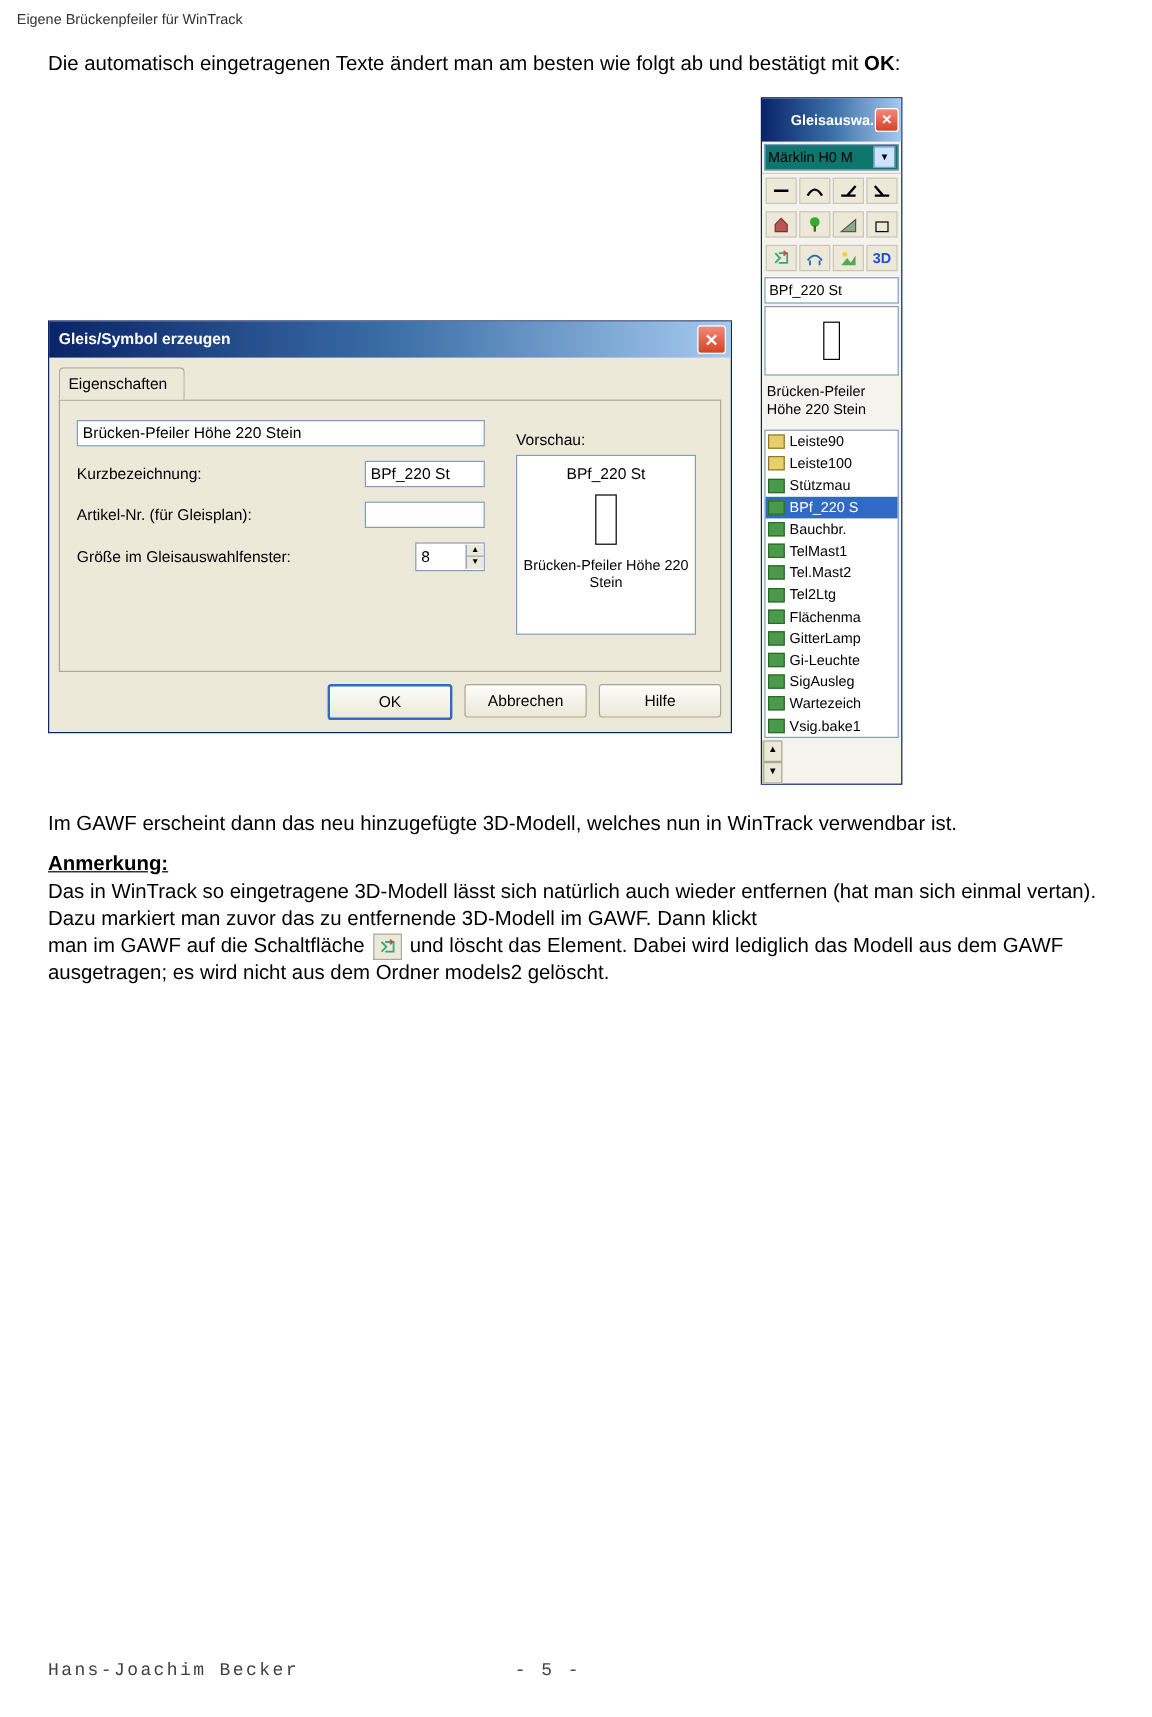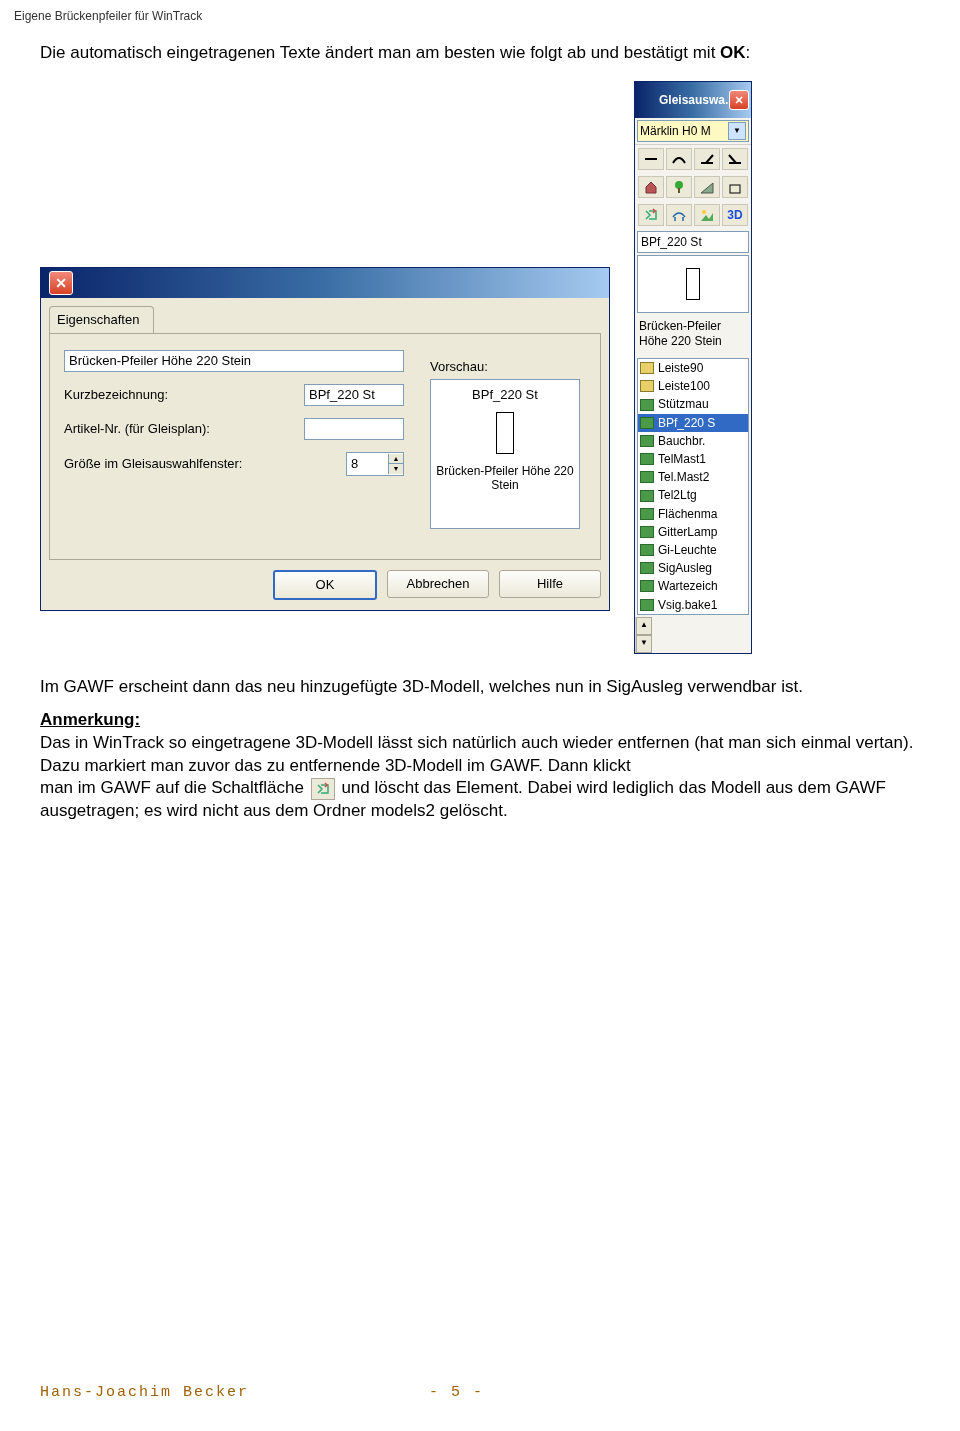--- a/index.html
+++ b/index.html
@@ -157,21 +157,21 @@
   }
   .palette .titlebar { height: 36px; padding:0 2px 0 24px; }
   .palette .titlebar-title { font-size: 12px; white-space:nowrap;overflow:hidden; }
   .palette .close-btn { width:18px;height:18px;font-size:11px; }
   .p-row {
     display:flex;align-items:center;
     padding:2px 2px;
     border-bottom:1px solid #d4d0c8;
   }
   .p-combo {
-    flex:1;height:20px;border:1px solid #7f9db9;background:#fef9c3;
+    flex:1;height:20px;border:1px solid #7f9db9;background:#0f766e;
     display:flex;align-items:center;padding:0 2px;font-size:12px;
     white-space:nowrap;overflow:hidden;
   }
   .p-combo .dd {
     width:16px;height:16px;background:#cde3ff;border:1px solid #7f9db9;
     margin-left:auto;display:flex;align-items:center;justify-content:center;font-size:8px;
   }
   .toolrow {
     display:grid;
     grid-template-columns:repeat(4,1fr);
@@ -218,41 +218,42 @@
   .inline-icon svg{width:16px;height:16px;}
   
   .footer {
     position: absolute;
     bottom: 28px;
     left: 40px;
     right: 40px;
     font-family: "Courier New", monospace;
     letter-spacing: 2px;
     font-size: 15px;
-    color: #a16207;
+    color: #404040;
     display: flex;
   }
   .footer .pg { margin-left: 180px; }
   u.ann{ text-decoration: underline; }
 </style>
 </head>
 <body>
 
 <div class="page-header">Eigene Brückenpfeiler für WinTrack</div>
 
 <div class="content">
 
   <p class="para">
     <span>Die automatisch eingetragenen Texte ändert man am besten wie folgt ab und bestätigt mit </span><b>OK</b><span>:</span>
   </p>
 
   <div class="screenshots">
 
     <div class="dialog">
       <div class="titlebar">
+        <span class="titlebar-title">Gleis/Symbol erzeugen</span>
         <div class="close-btn">✕</div>
       </div>
       <div class="tabstrip">
         <div class="tab">Eigenschaften</div>
       </div>
       <div class="tab-body">
         <div class="formcols">
           <div class="col-left">
             <input class="textin" value="Brücken-Pfeiler Höhe 220 Stein" style="">
             <div class="row2">
@@ -434,21 +435,21 @@
         <div class="scrollbar">
           <div class="sb">▲</div>
           <div class="track"></div>
           <div class="sb">▼</div>
         </div>
       </div>
     </div>
 
   </div>
 
-  <p class="para">Im GAWF erscheint dann das neu hinzugefügte 3D-Modell, welches nun in SigAusleg verwendbar ist.</p>
+  <p class="para">Im GAWF erscheint dann das neu hinzugefügte 3D-Modell, welches nun in WinTrack verwendbar ist.</p>
 
   <p class="para">
     <u class="ann"><b>Anmerkung:</b></u><br>
     <span>Das in WinTrack so eingetragene 3D-Modell lässt sich natürlich auch wieder entfernen (hat man sich einmal vertan). Dazu markiert man zuvor das zu entfernende 3D-Modell im GAWF. Dann klickt</span><br>
     <span>man im GAWF auf die Schaltfläche</span>
     <span class="inline-icon">
       <svg viewBox="0 0 16 16">
           <path d="M3 4 L7 8 L3 12 M6 4 L13 4 L13 12 L6 12" fill="none" stroke="#3a7" stroke-width="1.5"></path>
           <path d="M10 2 L12 4 L10 6" fill="none" stroke="#d44" stroke-width="1.5"></path>
         </svg>

